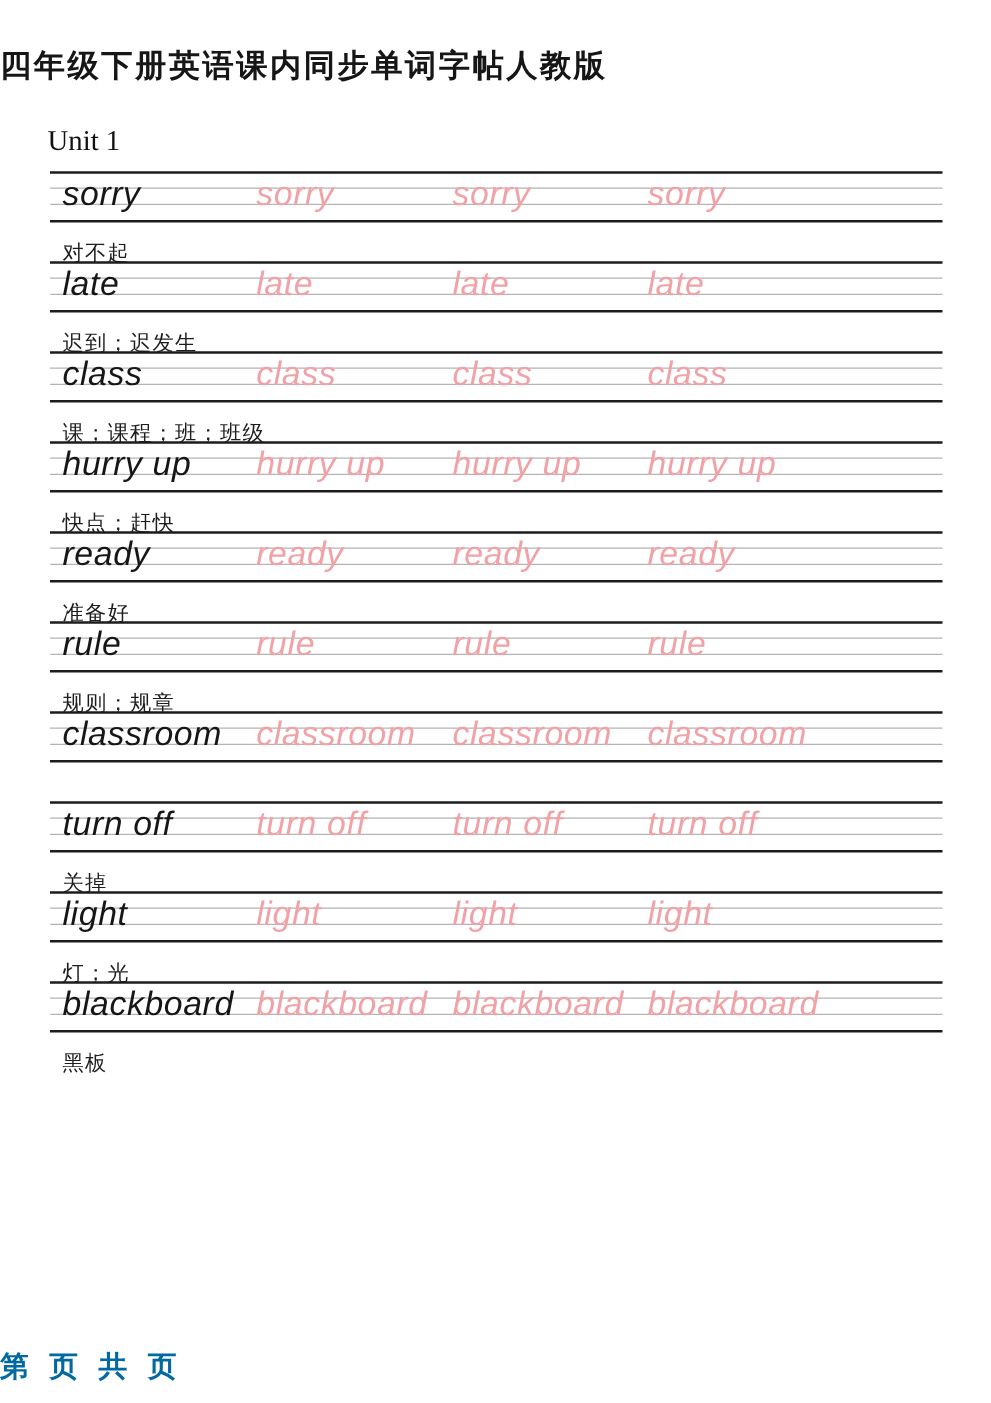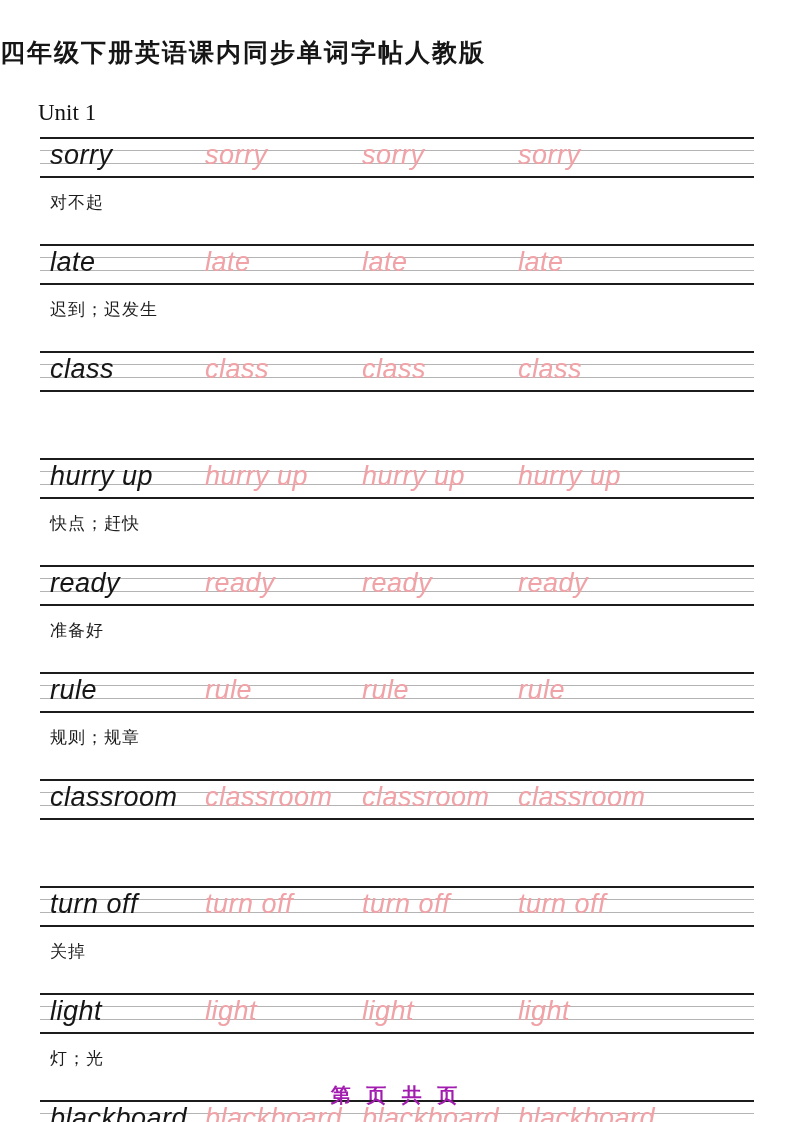--- a/index.html
+++ b/index.html
@@ -29,21 +29,21 @@
     font-family: "Liberation Serif", serif;
     font-size: 23px;
     color: #111111;
   }
   .words {
     position: absolute;
     top: 137px;
     left: 40px;
     width: 714px;
   }
-  .block { height: 107px; }
+  .block { height: 72px; }
   .practice-row { position: relative; height: 41px; }
   .gl { position: absolute; left: 0; right: 0; }
   .gl-top    { top: 0;    height: 2px; background: var(--line-black, #1c1c1c); }
   .gl-mid1   { top: 13px; height: 1px; background: var(--line-gray, #b4b4b4); }
   .gl-mid2   { top: 26px; height: 1px; background: var(--line-gray, #b4b4b4); }
   .gl-bottom { top: 39px; height: 2px; background: var(--line-black, #1c1c1c); }
   .word-span {
     position: absolute;
     top: -2px;
     font-style: italic;
@@ -64,25 +64,25 @@
     font-family: Liberation Sans, sans-serif;
     font-size: 17px;
     color: #1d1d1d;
     letter-spacing: 1px;
   }
   .footer {
     position: absolute;
     bottom: 13px;
     left: 0;
     width: 100%;
-    text-align: center;
-    font-size: 20px;
+    text-align: left;
+    font-size: 23px;
     font-weight: bold;
     letter-spacing: 5px;
-    color: #a21caf;
+    color: #0369a1;
   }
 </style>
 </head>
 <body>
 
 <div class="page">
   <div class="title">四年级下册英语课内同步单词字帖人教版</div>
   <div class="unit">Unit 1</div>
   <div class="words">
   <div class="block">
@@ -117,20 +117,21 @@
     <div class="practice-row">
       <div class="gl gl-top"></div>
       <div class="gl gl-mid1"></div>
       <div class="gl gl-mid2"></div>
       <div class="gl gl-bottom"></div>
       <span class="word-span word-main">class</span>
       <span class="word-span word-trace trace-0">class</span>
       <span class="word-span word-trace trace-1">class</span>
       <span class="word-span word-trace trace-2">class</span>
     </div>
+    <div class="meaning">课；课程；班；班级</div>
   </div>
 
   <div class="block">
     <div class="practice-row">
       <div class="gl gl-top"></div>
       <div class="gl gl-mid1"></div>
       <div class="gl gl-mid2"></div>
       <div class="gl gl-bottom"></div>
       <span class="word-span word-main">hurry up</span>
       <span class="word-span word-trace trace-0">hurry up</span>

